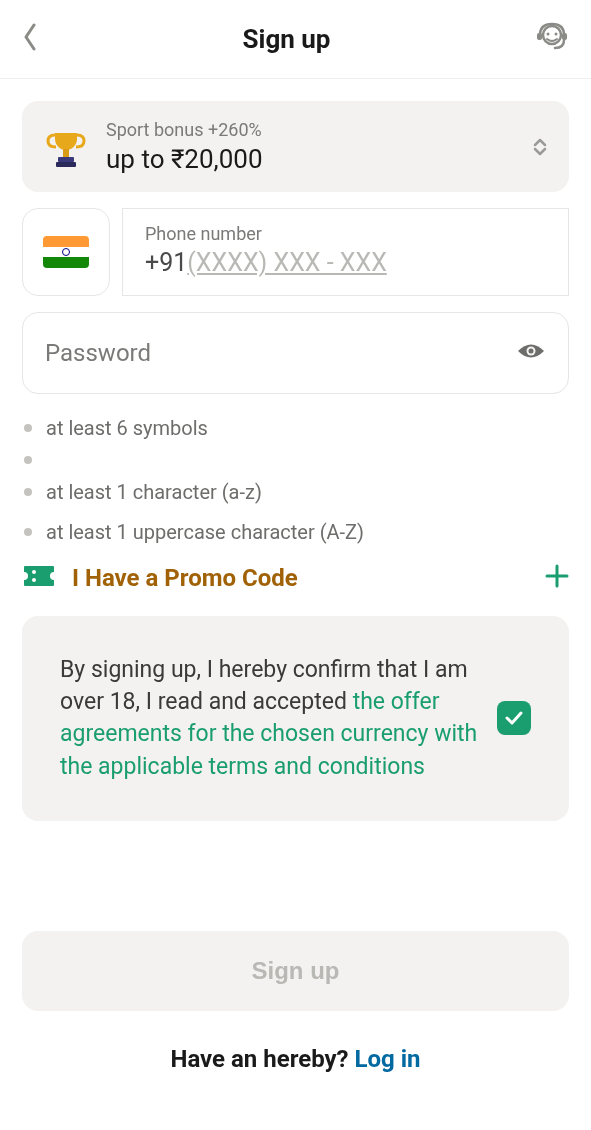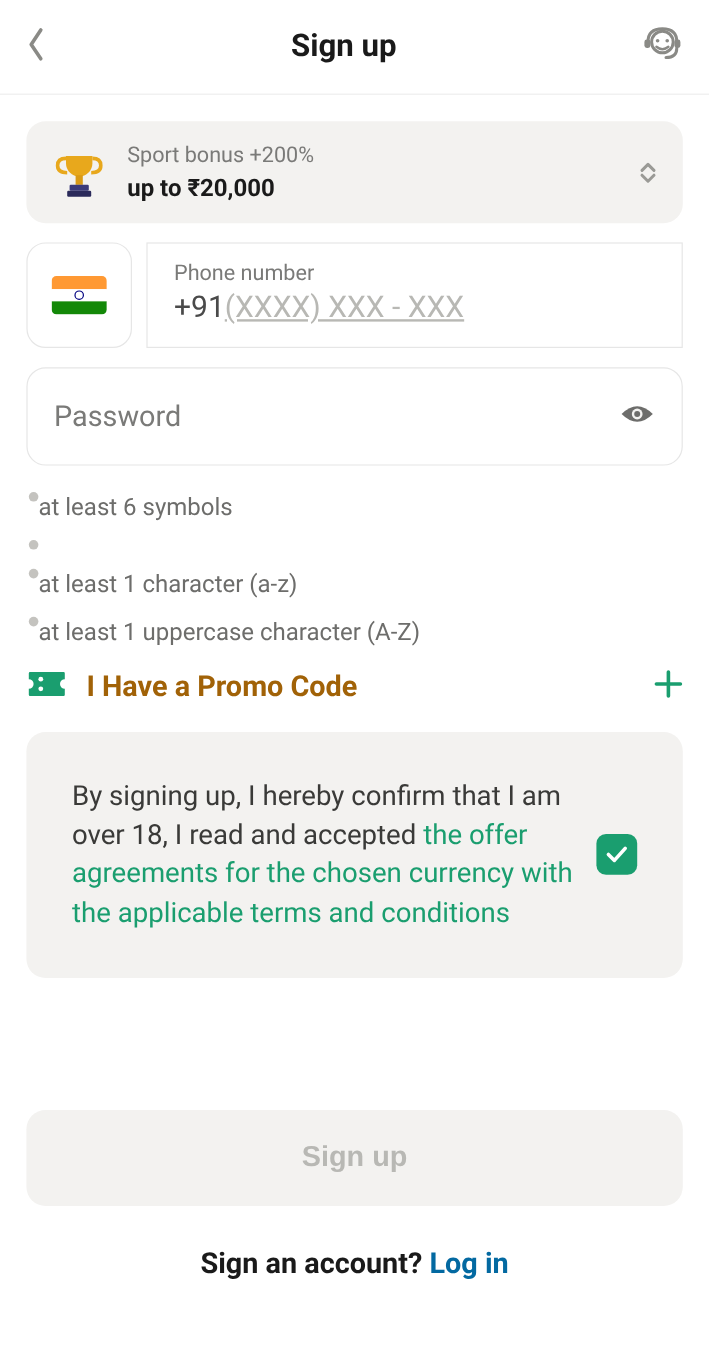--- a/index.html
+++ b/index.html
@@ -5,41 +5,41 @@
   * { box-sizing: border-box; margin: 0; padding: 0; }
   html, body { width: 591px; height: 1130px; font-family: -apple-system, BlinkMacSystemFont, "Segoe UI", Roboto, Arial, sans-serif; background: #fff; color: #1a1a1a; }
   .header { display: flex; align-items: center; justify-content: space-between; padding: 20px 22px; border-bottom: 1px solid #eee; }
   .header .back svg { width: 16px; height: 28px; }
   .header .title { font-size: 26px; font-weight: 700; }
   .header .support svg { width: 34px; height: 34px; }
   .content { padding: 22px; }
   .bonus-card { background: #f3f2f0; border-radius: 16px; padding: 18px 22px; display: flex; align-items: center; gap: 18px; position: relative; margin-bottom: 16px; }
   .trophy { width: 44px; height: 44px; display: flex; align-items: center; justify-content: center; }
   .bonus-text .line1 { color: #7a7a78; font-size: 18px; margin-bottom: 4px; }
-  .bonus-text .line2 { font-size: 20px; font-weight: 700; }
+  .bonus-text .line2 { font-size: 26px; font-weight: 400; }
   .chevrons { position: absolute; right: 22px; top: 50%; transform: translateY(-50%); display: flex; flex-direction: column; align-items: center; gap: 0px; }
   .chevrons svg { width: 14px; height: 10px; }
   .phone-row { display: flex; gap: 12px; margin-bottom: 16px; }
   .flag-box { width: 88px; height: 88px; border: 1px solid #e6e6e6; border-radius: 16px; display: flex; align-items: center; justify-content: center; }
   .flag { width: 46px; height: 32px; border-radius: 4px; overflow: hidden; display: flex; flex-direction: column; }
   .flag .stripe { flex: 1; }
   .flag .orange { background: #ff9933; }
   .flag .white { background: #fff; position: relative; }
   .flag .green { background: #138808; }
   .flag .chakra { position: absolute; left: 50%; top: 50%; width: 8px; height: 8px; border: 1px solid #000080; border-radius: 50%; transform: translate(-50%, -50%); }
   .phone-box { flex: 1; border: 1px solid #e6e6e6; border-radius: 0; padding: 14px 22px; }
   .phone-box .label { color: #7a7a78; font-size: 18px; margin-bottom: 4px; }
   .phone-box .value { font-size: 25px; }
   .phone-box .value .code { color: #4a4a4a; }
   .phone-box .value .mask { color: #b8b8b4; text-decoration: underline; }
   .password-box { border: 1px solid #e6e6e6; border-radius: 16px; padding: 26px 22px; display: flex; align-items: center; justify-content: space-between; margin-bottom: 22px; }
   .password-box .placeholder { color: #7a7a78; font-size: 24px; }
   .eye svg { width: 30px; height: 22px; }
   .rules { list-style: none; margin-bottom: 20px; }
-  .rules li { display: flex; align-items: flex-start; margin-bottom: 16px; color: #6d6d6b; font-size: 20px; }
+  .rules li { display: flex; align-items: center; gap: 14px; margin-bottom: 16px; color: #6d6d6b; font-size: 20px; }
   .rules li .dot { width: 8px; height: 8px; border-radius: 50%; background: #c4c3bf; flex-shrink: 0; margin-left: 2px; }
   .promo-row { display: flex; align-items: center; justify-content: space-between; margin-bottom: 24px; }
   .promo-left { display: flex; align-items: center; gap: 16px; }
   .promo-left .ticket svg { width: 34px; height: 24px; }
   .promo-left .text { color: #a16207; font-size: 24px; font-weight: 700; }
   .plus svg { width: 24px; height: 24px; }
   .terms-box { background: #f3f2f0; border-radius: 16px; padding: 38px; display: flex; gap: 18px; align-items: center; margin-bottom: 110px; }
   .terms-text { font-size: 23px; line-height: 1.4; color: #3a3a38; flex: 1; }
   .terms-text .link { color: #1a9e6f; }
   .checkbox { width: 34px; height: 34px; border-radius: 8px; background: #1a9e6f; display: flex; align-items: center; justify-content: center; flex-shrink: 0; }
@@ -79,21 +79,21 @@
       <svg viewBox="0 0 44 44">
         <path d="M11 8 h22 v6 a11 11 0 0 1 -22 0 z" fill="#e8a81c"></path>
         <path d="M11 10 Q4 10 4 16 Q4 22 12 22" stroke="#e8a81c" stroke-width="3" fill="none"></path>
         <path d="M33 10 Q40 10 40 16 Q40 22 32 22" stroke="#e8a81c" stroke-width="3" fill="none"></path>
         <rect x="19" y="24" width="6" height="8" fill="#d99a16"></rect>
         <rect x="14" y="32" width="16" height="5" rx="1" fill="#3a3a7a"></rect>
         <rect x="12" y="37" width="20" height="5" rx="1" fill="#2a2a5a"></rect>
       </svg>
     </div>
     <div class="bonus-text">
-      <div class="line1">Sport bonus +200%</div>
+      <div class="line1">Sport bonus +260%</div>
       <div class="line2">up to ₹20,000</div>
     </div>
     <div class="chevrons">
       <svg viewBox="0 0 14 10">
           <path d="M2 8 L7 3 L12 8" stroke="#9a9a96" stroke-width="2.5" fill="none" stroke-linecap="round" stroke-linejoin="round"></path>
         </svg>
       <svg viewBox="0 0 14 10">
           <path d="M2 2 L7 7 L12 2" stroke="#9a9a96" stroke-width="2.5" fill="none" stroke-linecap="round" stroke-linejoin="round"></path>
         </svg>
     </div>
@@ -171,16 +171,16 @@
     <div class="checkbox">
       <svg viewBox="0 0 20 16">
           <path d="M3 8 L8 13 L17 3" stroke="#fff" stroke-width="3" fill="none" stroke-linecap="round" stroke-linejoin="round"></path>
         </svg>
     </div>
   </div>
 
   <button class="signup-btn">Sign up</button>
 
   <div class="login-line">
-    <span>Sign an account? </span><span class="link">Log in</span>
+    <span>Have an hereby? </span><span class="link">Log in</span>
   </div>
 
 </div>
 
 </body></html>

